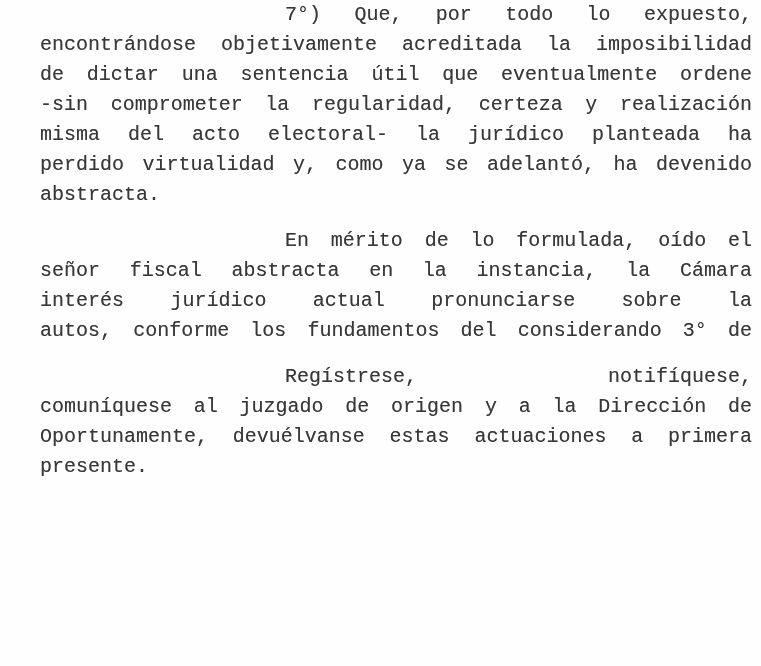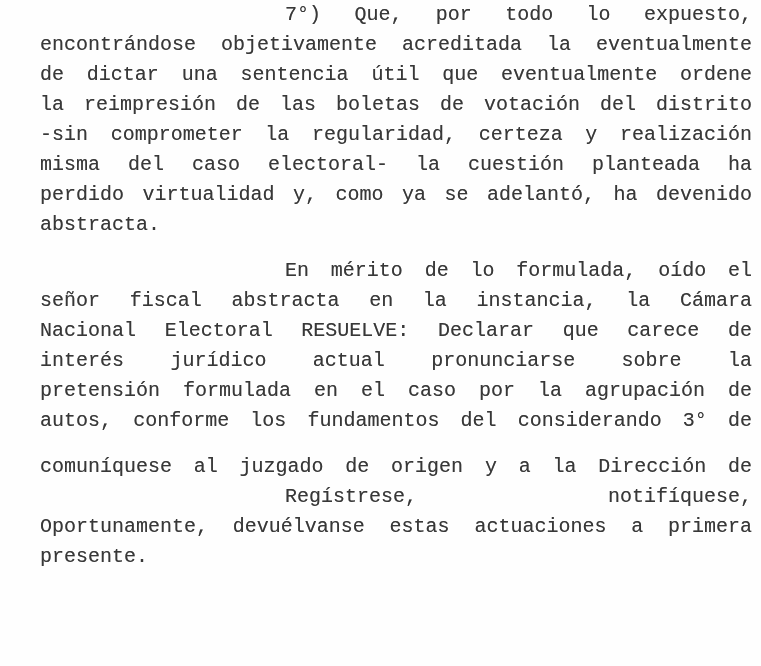--- a/index.html
+++ b/index.html
@@ -40,38 +40,35 @@
     text-align-last: left;
   }
 </style>
 </head>
 <body>
 
 <div class="page">
 
   <div class="paragraph">
     <div class="line first">7°) Que, por todo lo expuesto,</div>
-    <div class="line">encontrándose objetivamente acreditada la eventualmente</div>
+    <div class="line">encontrándose objetivamente acreditada la imposibilidad</div>
     <div class="line">de dictar una sentencia útil que eventualmente ordene</div>
-    <div class="line">la reimpresión de las boletas de votación del distrito</div>
     <div class="line">-sin comprometer la regularidad, certeza y realización</div>
-    <div class="line">misma del caso electoral- la cuestión planteada ha</div>
+    <div class="line">misma del acto electoral- la jurídico planteada ha</div>
     <div class="line">perdido virtualidad y, como ya se adelantó, ha devenido</div>
     <div class="line last">abstracta.</div>
   </div>
 
   <div class="paragraph">
     <div class="line first">En mérito de lo formulada, oído el</div>
     <div class="line">señor fiscal abstracta en la instancia, la Cámara</div>
-    <div class="line">Nacional Electoral RESUELVE: Declarar que carece de</div>
     <div class="line">interés jurídico actual pronunciarse sobre la</div>
-    <div class="line">pretensión formulada en el caso por la agrupación de</div>
     <div class="line">autos, conforme los fundamentos del considerando 3° de</div>
   </div>
 
   <div class="paragraph">
+    <div class="line first">Regístrese, notifíquese,</div>
     <div class="line">comuníquese al juzgado de origen y a la Dirección de</div>
-    <div class="line first">Regístrese, notifíquese,</div>
     <div class="line">Oportunamente, devuélvanse estas actuaciones a primera</div>
     <div class="line last">presente.</div>
   </div>
 
 </div>
 
 </body></html>

